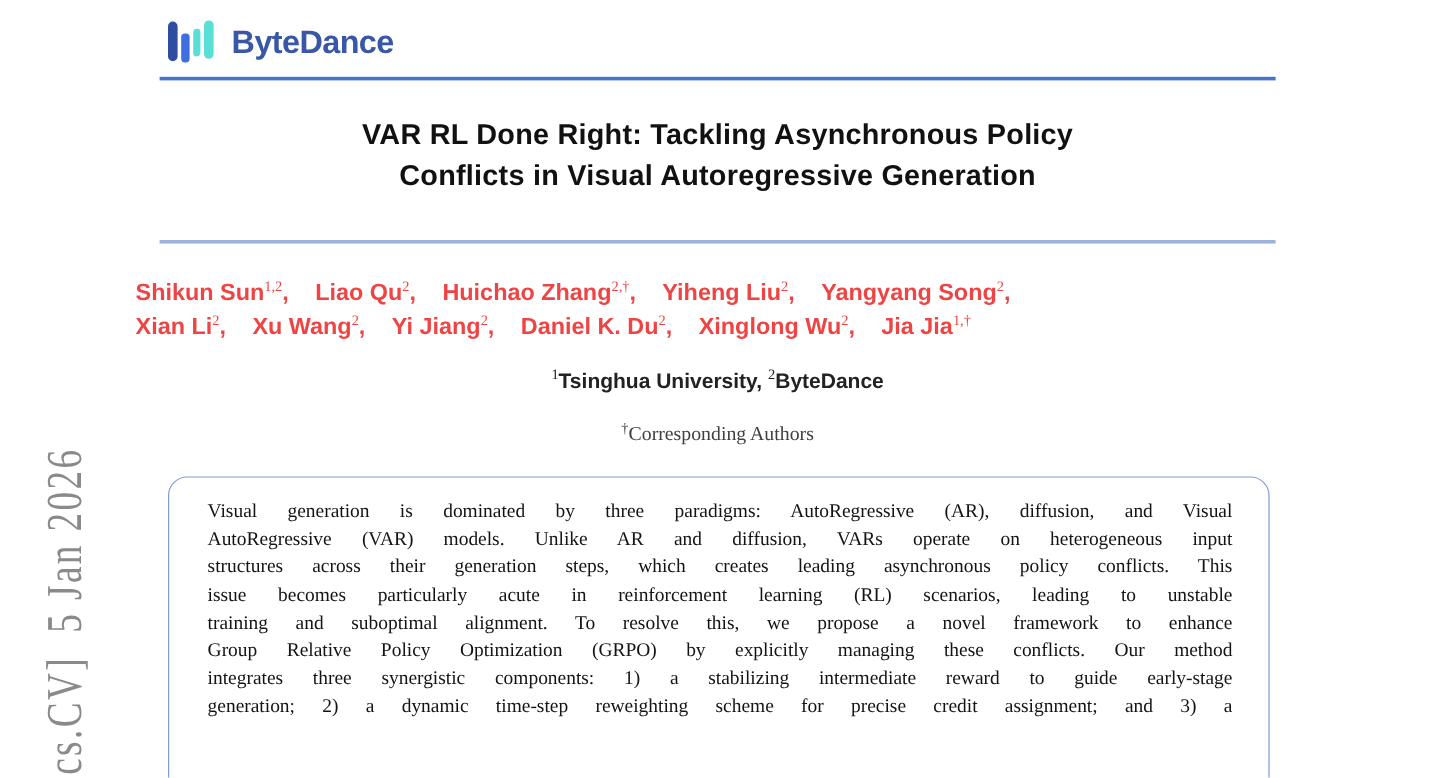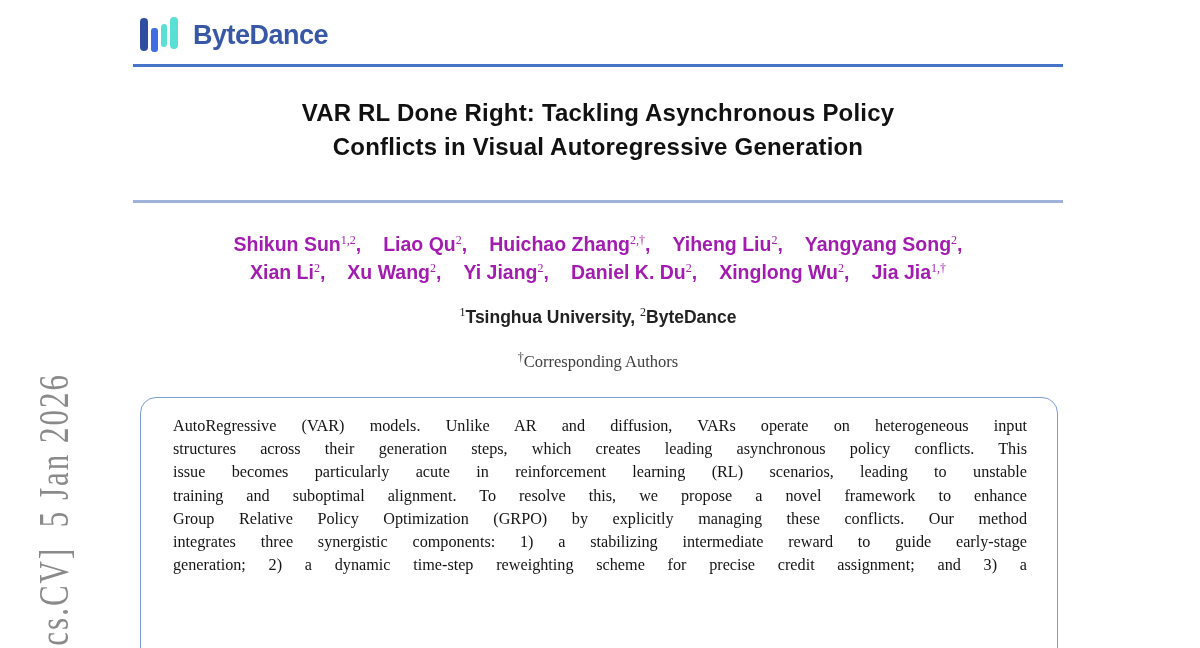--- a/index.html
+++ b/index.html
@@ -30,22 +30,22 @@
   }
   .hr-strong{position:absolute;left:133px;top:64px;width:930px;height:3px;background:var(--rule-strong);}
   
   .paper-title{
     position:absolute;left:133px;top:96px;width:930px;text-align:center;
     font-size:24px;font-weight:700;color:var(--text-black);line-height:34px;letter-spacing:.2px;
   }
   .hr-soft{position:absolute;left:133px;top:200px;width:930px;height:3px;background:var(--rule-soft);}
   
   .authors-line{
-    position:absolute;left:113px;width:970px;text-align:center;
-    font-size:19.5px;font-weight:700;color:#a21caf;white-space:nowrap;text-decoration:underline;
+    position:absolute;left:113px;width:970px;
+    font-size:19.5px;font-weight:700;color:#ef4444;white-space:nowrap;text-decoration:underline;
   }
   #authors-line1{top:233px;}
   #authors-line2{top:261px;}
   .author{display:inline-block;}
   .author + .author{margin-left:22px;}
   .author sup, .affil sup, .corresponding sup{
     font-family:"Liberation Serif",serif;font-weight:400;font-size:12px;
     vertical-align:super;line-height:0;
   }
   .comma{font-weight:700;}
@@ -105,20 +105,21 @@
 <div class="authors-line" id="authors-line2"><span class="author"><span>Xian Li</span><sup>2</sup><span class="comma">,</span></span><span class="author"><span>Xu Wang</span><sup>2</sup><span class="comma">,</span></span><span class="author"><span>Yi Jiang</span><sup>2</sup><span class="comma">,</span></span><span class="author"><span>Daniel K. Du</span><sup>2</sup><span class="comma">,</span></span><span class="author"><span>Xinglong Wu</span><sup>2</sup><span class="comma">,</span></span><span class="author"><span>Jia Jia</span><sup>1,†</sup></span></div>
 
 <div class="affiliations" id="affiliations"><span class="affil"><sup>1</sup><span>Tsinghua University,</span></span><span class="affil"><sup>2</sup><span>ByteDance</span></span></div>
 
 <div class="corresponding">
   <sup>†</sup><span>Corresponding Authors</span>
 </div>
 
 <div class="abstract-box">
   <div class="abstract-body" id="abstract-body">
+      <div class="abs-line">Visual generation is dominated by three paradigms: AutoRegressive (AR), diffusion, and Visual</div>
       <div class="abs-line">AutoRegressive (VAR) models. Unlike AR and diffusion, VARs operate on heterogeneous input</div>
       <div class="abs-line">structures across their generation steps, which creates leading asynchronous policy conflicts. This</div>
       <div class="abs-line">issue becomes particularly acute in reinforcement learning (RL) scenarios, leading to unstable</div>
       <div class="abs-line">training and suboptimal alignment. To resolve this, we propose a novel framework to enhance</div>
       <div class="abs-line">Group Relative Policy Optimization (GRPO) by explicitly managing these conflicts. Our method</div>
       <div class="abs-line">integrates three synergistic components: 1) a stabilizing intermediate reward to guide early-stage</div>
       <div class="abs-line">generation; 2) a dynamic time-step reweighting scheme for precise credit assignment; and 3) a</div>
     </div>
 </div>
 

